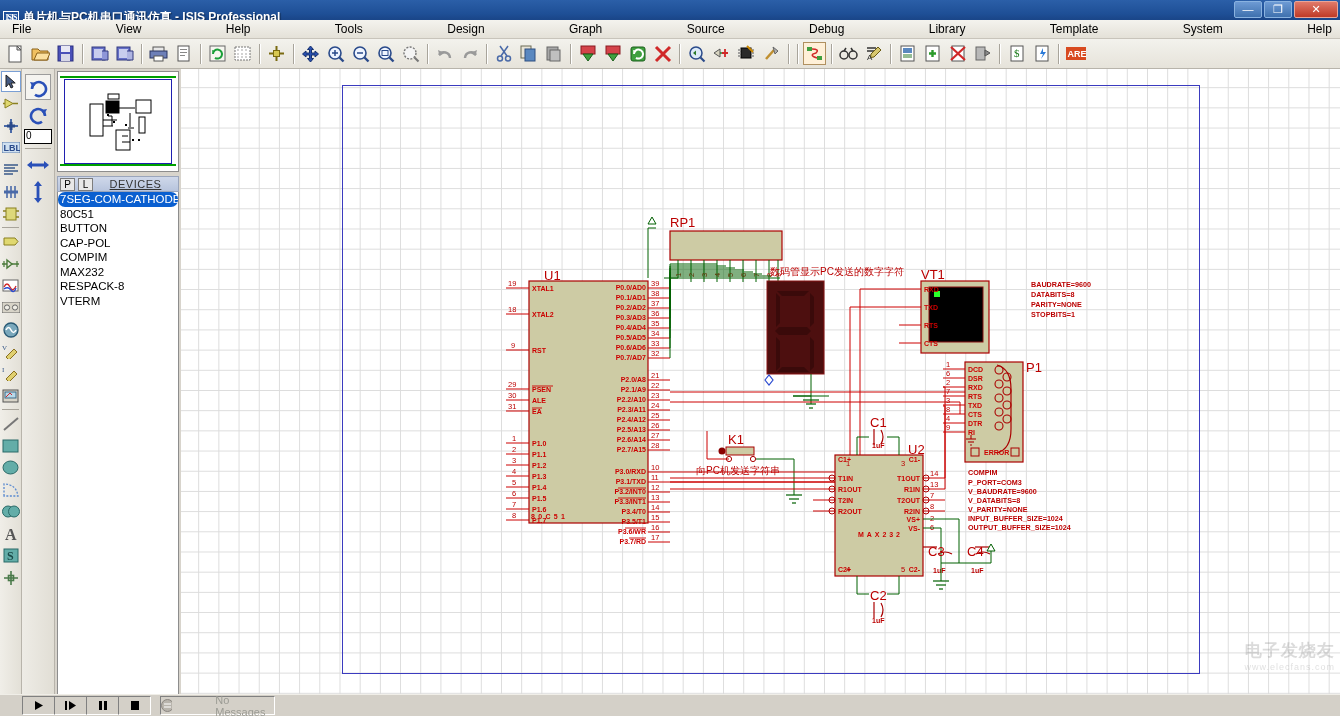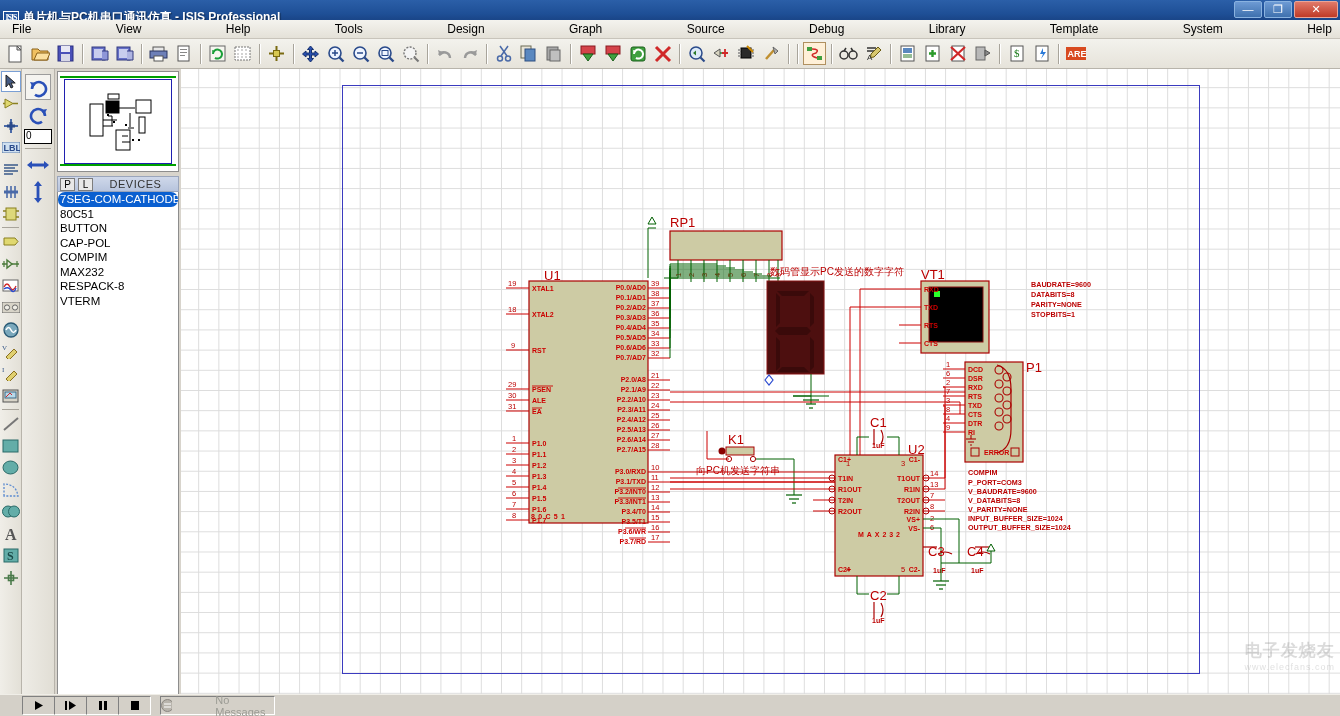--- a/index.html
+++ b/index.html
@@ -126,20 +126,21 @@
     border:1px solid #9aa5bb; display:flex; align-items:center;
   }
   #devhdr .pl {
     width:15px; height:13px; margin-left:2px; background:#e8e8e8;
     border:1px solid #7d7d7d; font-size:10px; text-align:center; line-height:11px;
     color:#000;
   }
   #devhdr .dtitle {
     flex:1; text-align:center; font-size:11px; color:#333; letter-spacing:.5px;
     font-family:"Liberation Sans", sans-serif;
+    text-decoration:underline;
   }
   #devlist {
     position:absolute; left:2px; top:123px; width:122px; height:570px;
     background:#fff; border:1px solid #8d8d8d; border-top:none;
     overflow:hidden;
   }
   #devlist .dev {
     font-size:11.5px; color:#000; padding:0 2px; height:14.5px; line-height:14px;
     white-space:nowrap; font-family:"Liberation Sans", sans-serif;border-radius:7px;
   }

